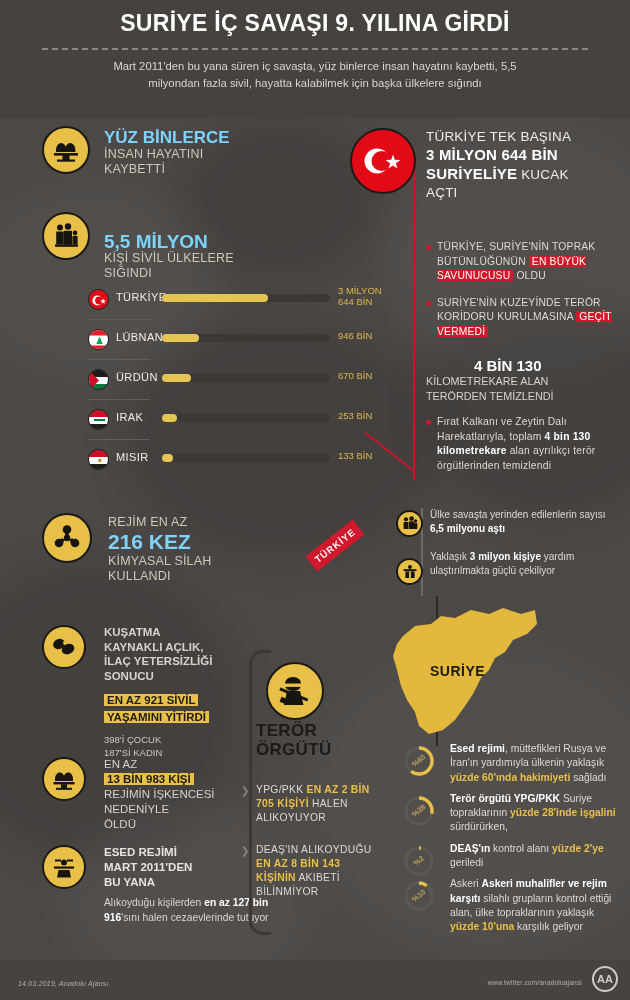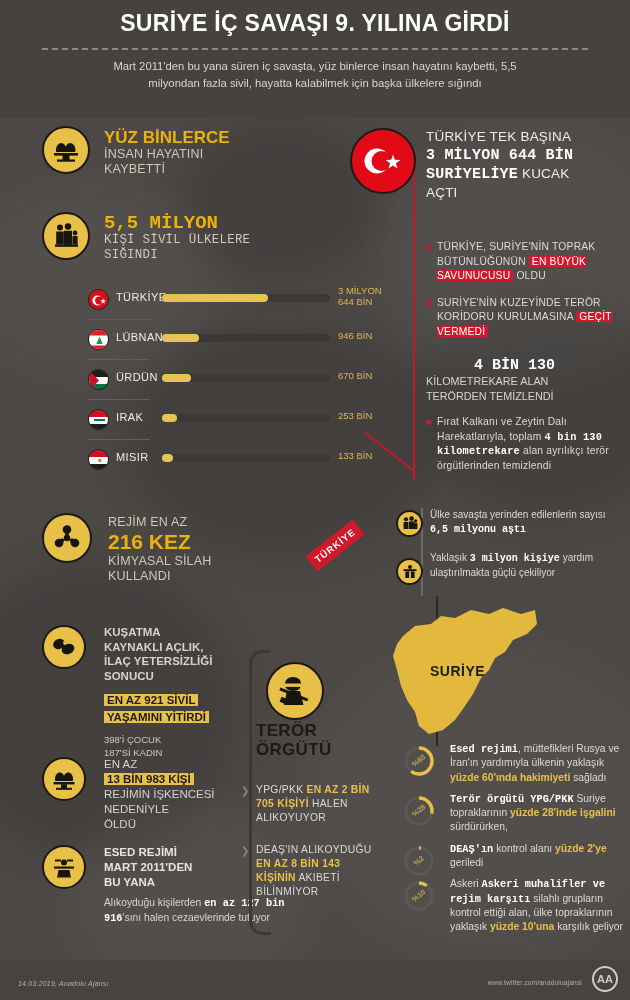--- a/index.html
+++ b/index.html
@@ -30,28 +30,28 @@
     position:absolute; top:58px; left:105px; width:420px; text-align:center;
     font-size:11.3px; line-height:17px; color:#d9d5d0;
   }
 
   
   .circ {
     border-radius:50%; background:#e8bf47; border:2.5px solid #1c1a18;
     display:flex; align-items:center; justify-content:center;
   }
   .ylw  { color:#e8c04a; }
-  .wht  { color:#ffffff;font-family:Liberation Mono, monospace; }
+  .wht  { color:#ffffff; }
   .b { font-weight:bold; }
   .hl-red { background:#d1192b; color:#fff; padding:0 3px; }
   .hl-ylw { background:#e8bf47; color:#1d1b19; padding:0 3px; font-weight:bold; }
 
   
   .statblk { position:absolute; }
-  .statblk .t1 { font-size:17px; font-weight:bold; color:#eab308; line-height:19px; }
+  .statblk .t1 { font-size:17px; font-weight:bold; color:#7dd3fc; line-height:19px; }
   .statblk .t2 { font-size:12.5px; color:#cfc9b6; line-height:15px; letter-spacing:.2px; }
 
   
   #bars { position:absolute; left:88px; top:283px; width:300px; }
   .barrow { position:relative; height:40px; }
   .flag { position:absolute; left:0; top:6px; width:21px; height:21px; border-radius:50%;
           overflow:hidden; border:1.5px solid #1d1b19; }
   .cname { position:absolute; left:28px; top:8px; font-size:11px; color:#efece7; letter-spacing:.4px; }
   .track { position:absolute; left:74px; top:11px; width:168px; height:8px;
            background:#3b3836; border-radius:4px; }
@@ -161,21 +161,21 @@
       <circle cx="8" cy="5.5" r="3"></circle>
           <path d="M4.2 9.5h7.6v13H4.2z"></path>
       <circle cx="16" cy="4.5" r="3.2"></circle>
           <path d="M12 8.8h8v14h-8z"></path>
       <circle cx="23" cy="11" r="2.4"></circle>
           <path d="M20.4 14h5.2v8.5h-5.2z"></path>
       <rect x="3" y="22.4" width="23" height="2.4"></rect>
         </g>
       </svg>
   </div>
-  <div style="position:absolute;left:62px;top:2px;width:200px;font-family:Liberation Mono, monospace;">
+  <div style="position:absolute;left:62px;top:20px;width:200px;">
     <div class="t1" style="font-size:19px;">5,5 MİLYON</div>
     <div class="t2">KİŞİ SİVİL ÜLKELERE</div>
     <div class="t2">SIĞINDI</div>
   </div>
 </div>
 
 <div id="bars">
 
   <div class="barrow">
     <span class="flag">

